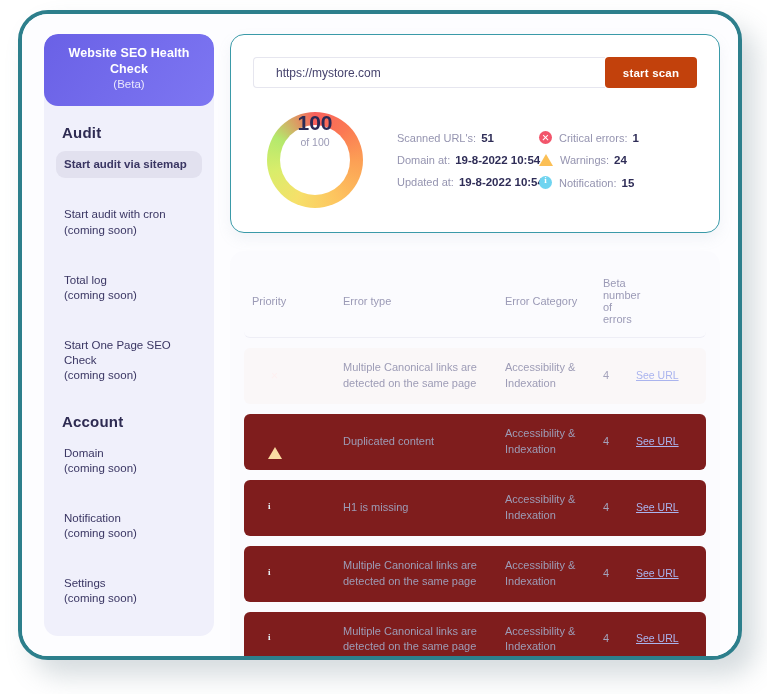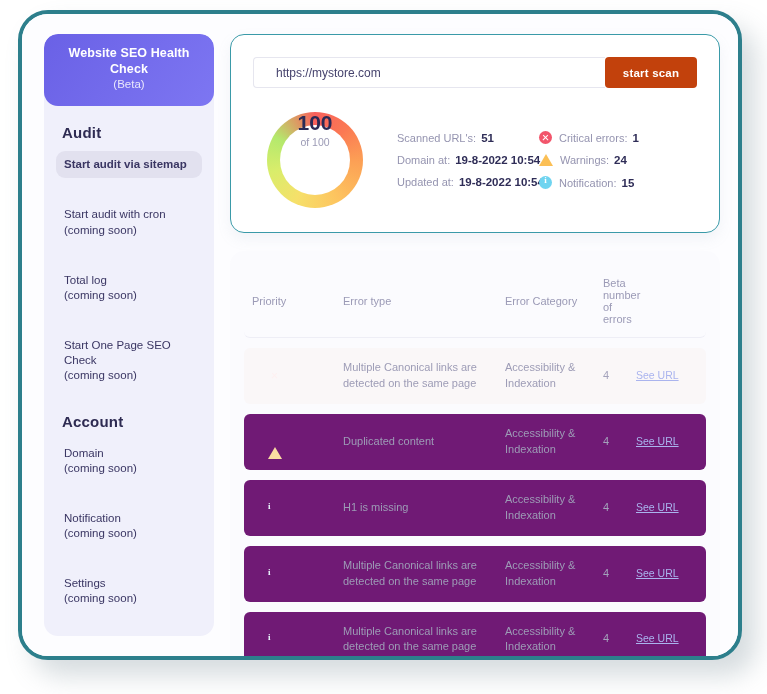--- a/index.html
+++ b/index.html
@@ -228,21 +228,21 @@
   }
   .thead .c {
     font-size: 11px; color: #9b9ab6; font-weight: 500;
   }
   .c-prio  { flex: 0 0 58px; }
   .c-type  { flex: 0 0 162px; padding-right: 8px; margin-left: 33px; }
   .c-cat   { flex: 0 0 98px; padding-right: 18px; }
   .c-tot   { flex: 1 1 auto; }
   .c-url   { flex: 0 0 62px; text-align: left; }
 
-  .tbody-row { background: #701a75; margin-top: 10px; }
+  .tbody-row { background: #7f1d1d; margin-top: 10px; }
   .tbody-row.crit { background: #faf7f8; }
   .tbody-row .c {
     font-size: 11px;
     color: #9d9cb6;
     line-height: 1.45;
   }
   .tbody-row .c-tot { color: #a3a2bb; }
   .see-url {
     font-size: 10.5px;
     color: #aab4ee;

